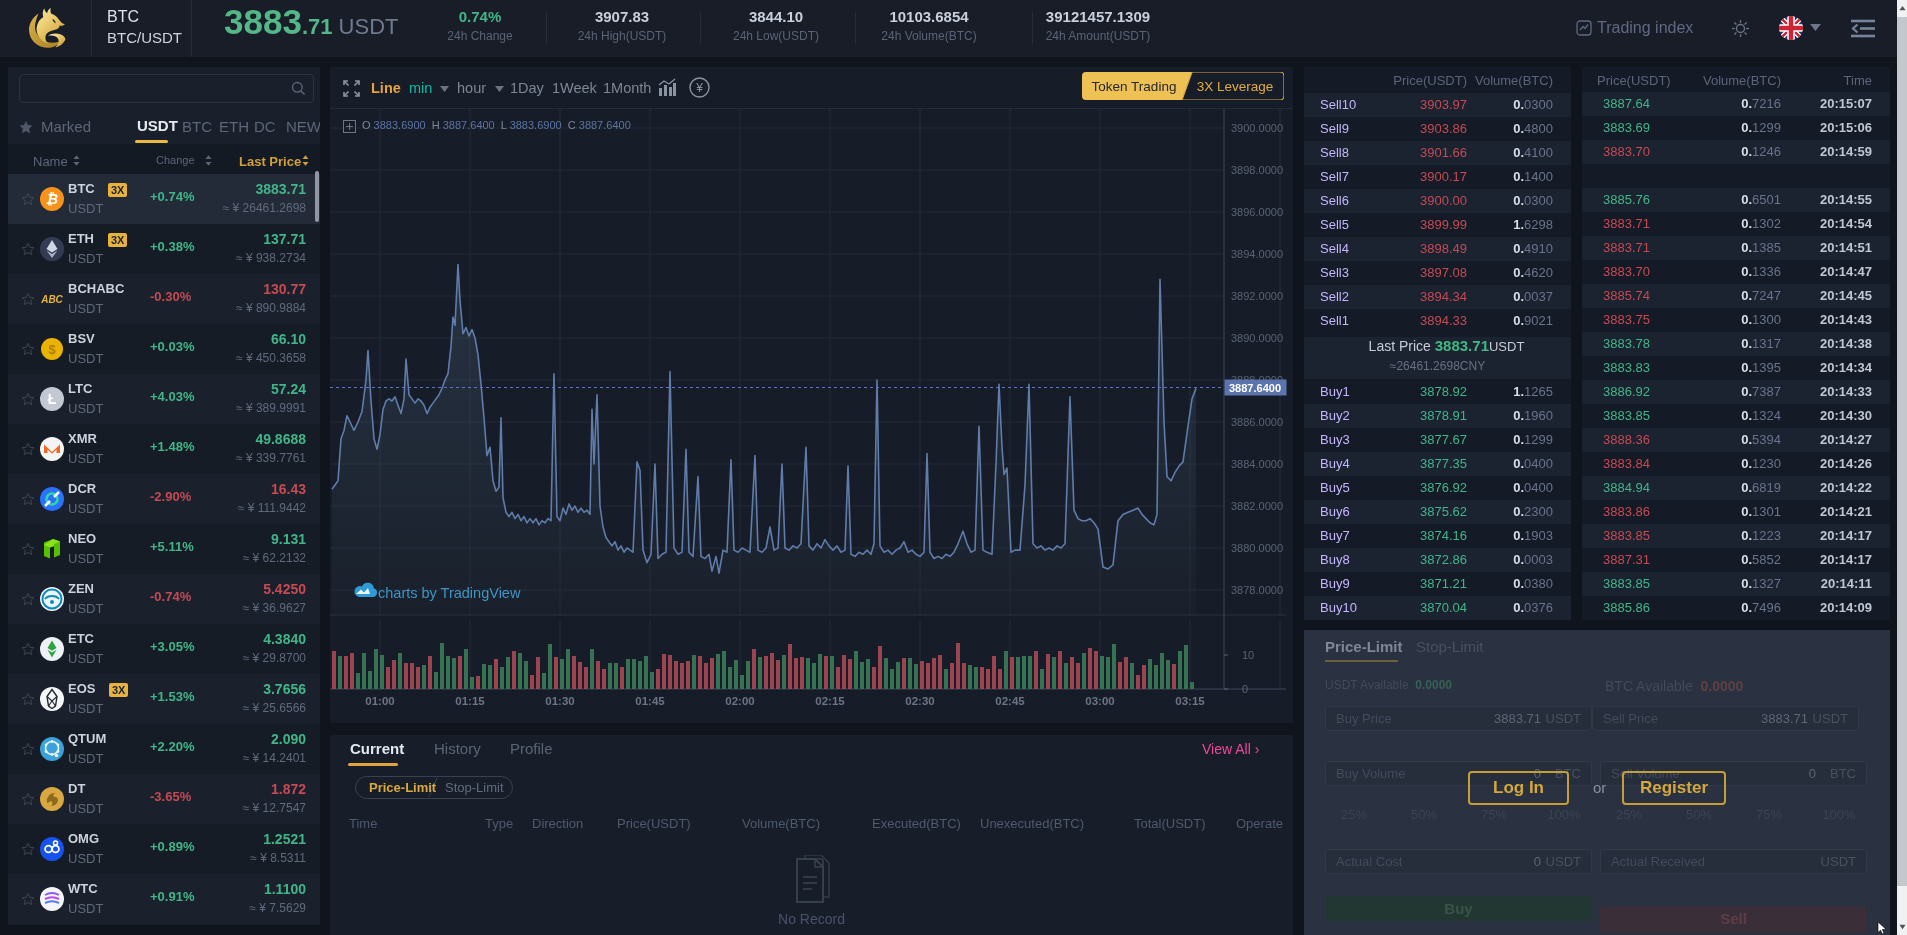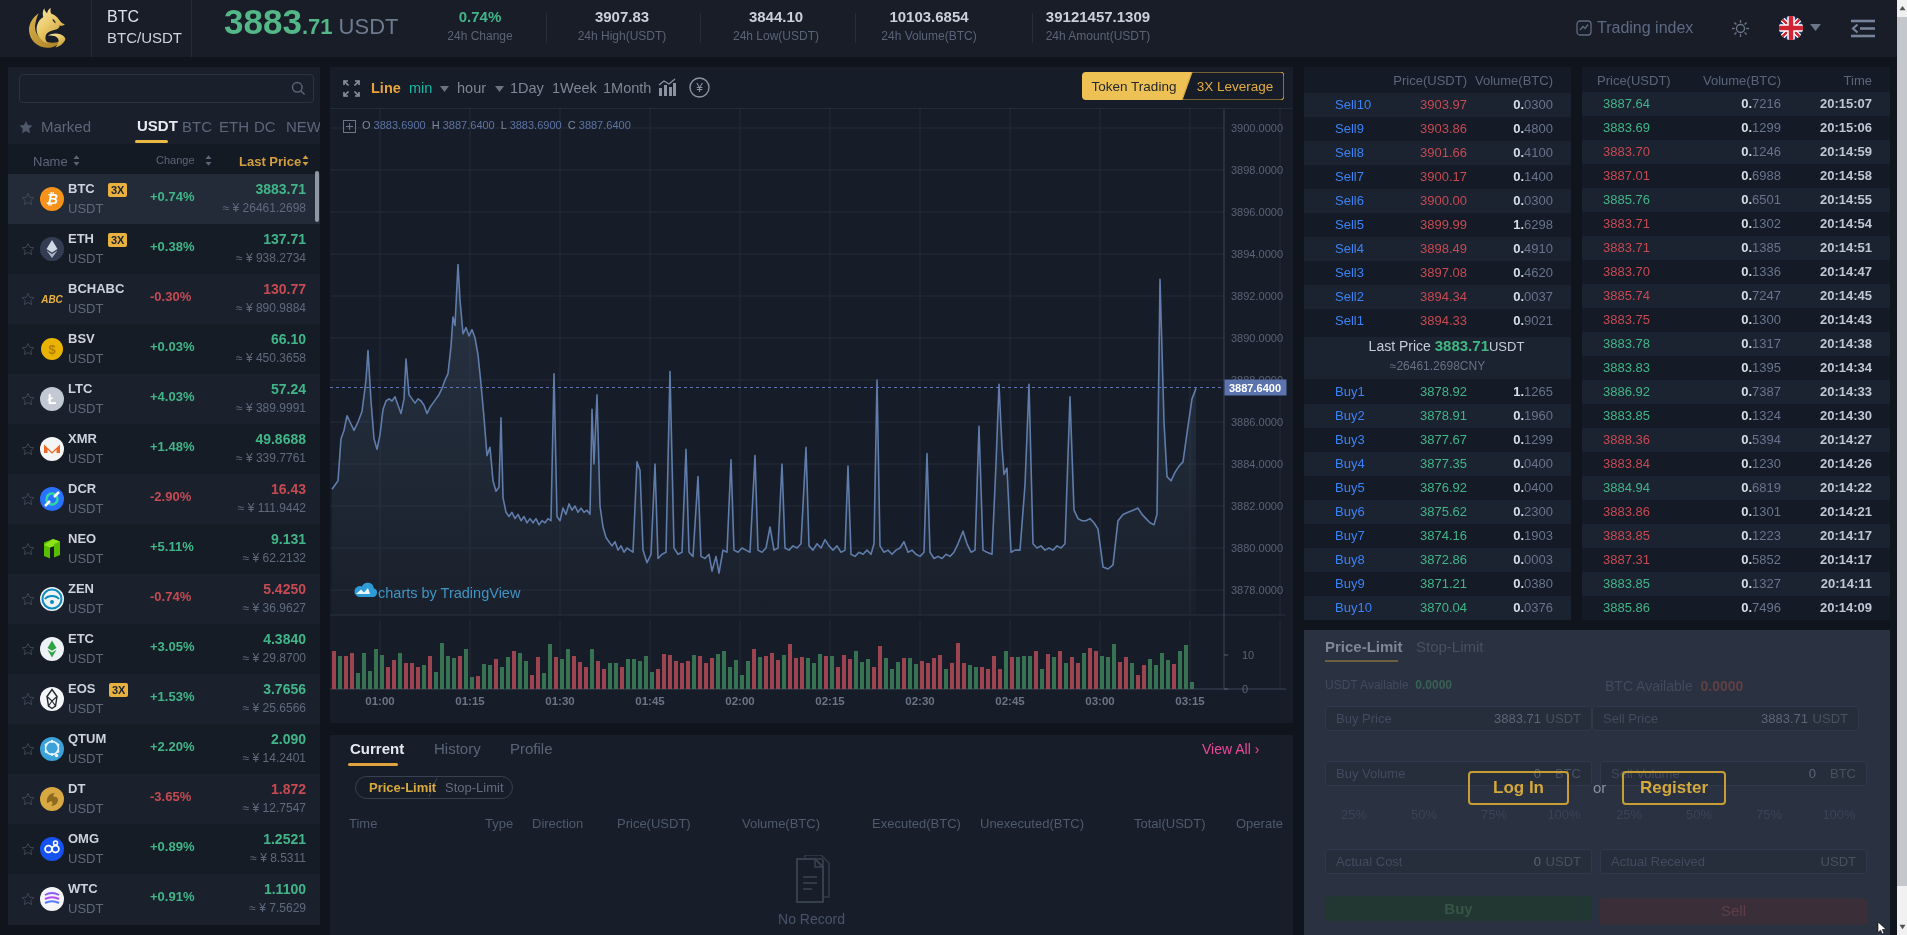--- a/index.html
+++ b/index.html
@@ -15,21 +15,21 @@
 .panel{position:absolute;background:#1a202b}
 .srow{position:absolute;left:0;width:100%;height:50px}
 .star{position:absolute;left:13px;top:18px;width:14px;height:14px;fill:none;stroke:#4a5466;stroke-width:1.2}
 .cname{position:absolute;left:60px;top:7px;font-size:13px;color:#ccd2de;font-weight:bold}
 .csub{position:absolute;left:60px;top:27px;font-size:13px;color:#5f6a7c}
 .badge{position:absolute;top:9px;background:#e9b23f;color:#1d232e;font-size:11px;font-weight:bold;border-radius:2px;padding:1px 3px}
 .chg{position:absolute;left:142px;top:15px;font-size:13px;font-weight:bold}
 .lp{position:absolute;right:14px;top:7px;font-size:14px;font-weight:bold;text-align:right}
 .lps{position:absolute;right:14px;top:27px;font-size:12px;color:#5f6a7c;text-align:left}
 .obrow{position:absolute;width:100%;height:24px;font-size:13px;line-height:24px}
-.obl{position:absolute;left:31px;color:#3b82f6}
+.obl{position:absolute;left:16px;color:#c4b5fd}
 .obp{position:absolute;left:0;width:163px;text-align:right}
 .obv{position:absolute;left:0;width:249px;text-align:right;color:#68738d}
 .obv b{color:#d9dfe9;font-weight:bold}
 .trow{position:absolute;width:100%;height:24px;font-size:13px;line-height:24px}
 .tp{position:absolute;left:21px}
 .tv{position:absolute;left:0;width:199px;text-align:right;color:#68738d}
 .tv b{color:#d9dfe9;font-weight:bold}
 .tt{position:absolute;left:0;width:290px;text-align:right;color:#bec7d5;font-weight:bold}
 .rowlight{background:#1b2230}
 .rowdark{background:#151b26}
@@ -792,25 +792,20 @@
 <div class="trow rowdark" style="top:49px">
       <span class="tp green">3883.69</span>
       <span class="tv"><b>0.</b>1299</span>
       <span class="tt">20:15:06</span>
     </div>
 <div class="trow rowlight" style="top:73px">
       <span class="tp red">3883.70</span>
       <span class="tv"><b>0.</b>1246</span>
       <span class="tt">20:14:59</span>
     </div>
-<div class="trow rowdark" style="top:97px">
-      <span class="tp red">3887.01</span>
-      <span class="tv"><b>0.</b>6988</span>
-      <span class="tt">20:14:58</span>
-    </div>
 <div class="trow rowlight" style="top:121px">
       <span class="tp green">3885.76</span>
       <span class="tv"><b>0.</b>6501</span>
       <span class="tt">20:14:55</span>
     </div>
 <div class="trow rowdark" style="top:145px">
       <span class="tp red">3883.71</span>
       <span class="tv"><b>0.</b>1302</span>
       <span class="tt">20:14:54</span>
     </div>
@@ -967,21 +962,21 @@
 <div class="finput" style="left:21px;top:219px;width:267px">
       <span class="fl">Actual Cost</span>
       <span style="position:absolute;right:50px;color:#5d6677">0</span>
       <span style="position:absolute;right:10px;color:#49525f">USDT</span>
     </div>
 <div class="finput" style="left:296px;top:219px;width:267px">
       <span class="fl">Actual Received</span>
       <span style="position:absolute;right:10px;color:#49525f">USDT</span>
     </div>
 <div class="abs" style="left:21px;top:266px;width:267px;height:25px;background:#223731;border-radius:3px;text-align:center;line-height:25px;font-size:15px;font-weight:bold;color:#375447">Buy</div>
-<div class="abs" style="left:296px;top:268px;width:267px;height:27px;background:#3a2f38;border-radius:3px;text-align:center;line-height:25px;font-size:15px;font-weight:normal;color:#5e3e46">Sell</div>
+<div class="abs" style="left:296px;top:276px;width:267px;height:27px;background:#3a2f38;border-radius:3px;text-align:center;line-height:25px;font-size:15px;font-weight:bold;color:#5e3e46">Sell</div>
 <div class="goldbtn" style="left:164px;width:101px">Log In</div>
 <div class="abs" style="left:289px;top:149px;font-size:15px;color:#89919f">or</div>
 <div class="goldbtn" style="left:318px;width:104px">Register</div>
 </div>
 <svg style="position:absolute;left:1877px;top:922px" width="10" height="13" viewBox="0 0 10 13">
     <path d="M1 0 L1 10.5 L3.6 8.2 L5.2 12 L7 11.2 L5.4 7.5 L9 7.2 Z" fill="#ffffff" stroke="#000" stroke-width="0.6"></path>
   </svg>
 <div class="abs" style="left:1897px;top:0;width:10px;height:935px;background:#f1f1f2">
 <div class="abs" style="left:0;top:17px;width:10px;height:869px;background:#c4c7cb"></div>
 <svg style="position:absolute;left:1.5px;top:5px" width="7" height="7" viewBox="0 0 8 8">

